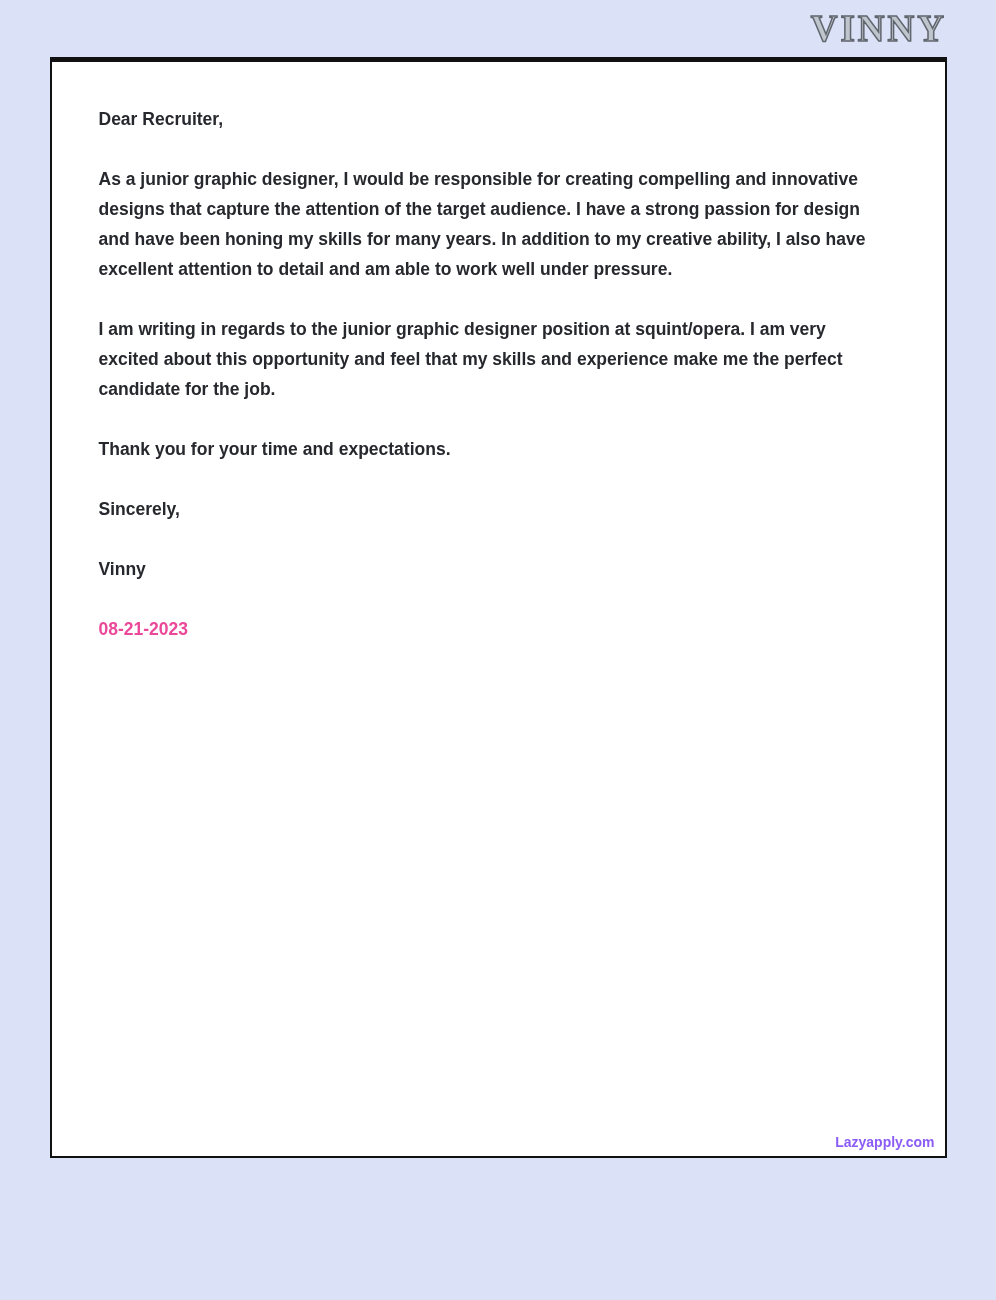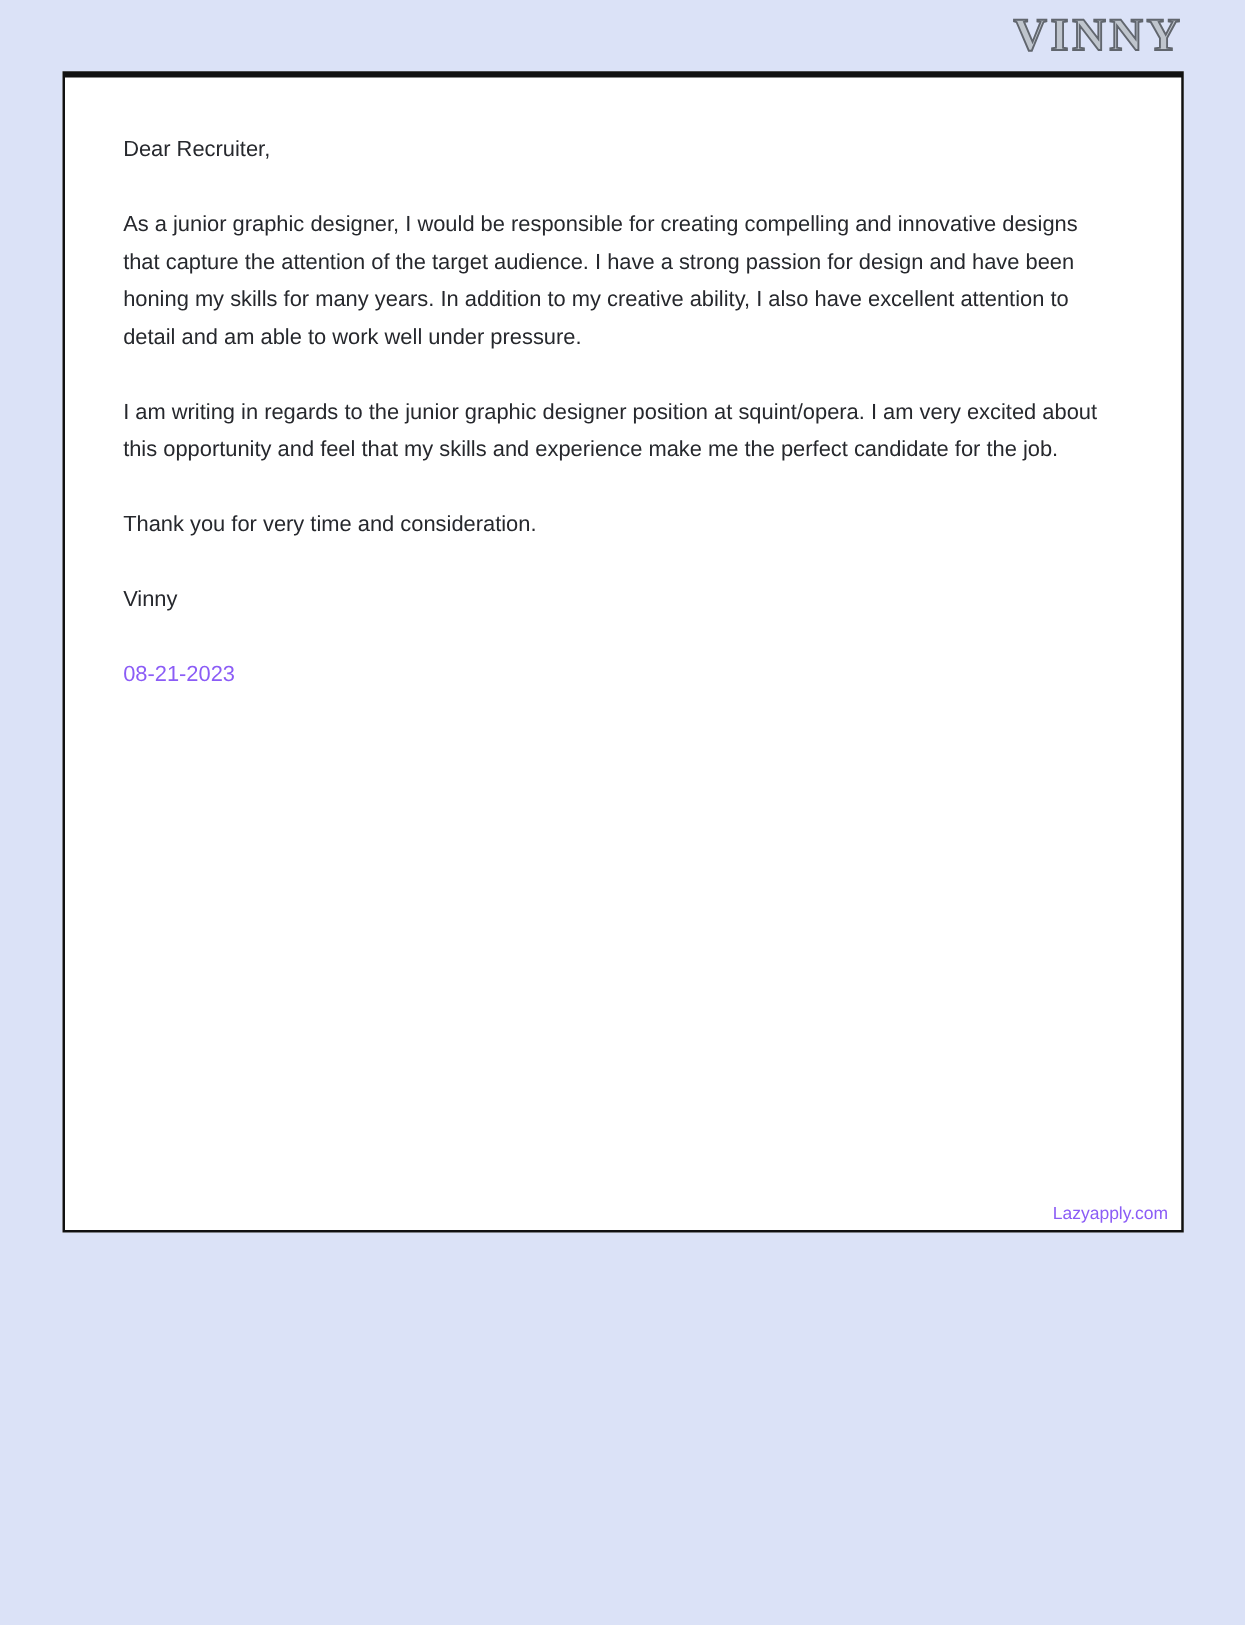--- a/index.html
+++ b/index.html
@@ -30,40 +30,41 @@
     -webkit-text-stroke: 1.5px #61666e;
     text-transform: uppercase;
     user-select: none;
   }
 
   
   .sheet {
     position: relative;
     margin: 0 auto;
     width: 897px;
-    height: 929px;
+    height: 1101px;
     background: #ffffff;
     border: 2px solid #111111;
     border-top: 5px solid #111111;
+    font-weight: bold;
   }
 
   .letter {
     padding: 42px 55px 0 47px;
     max-width: 100%;
     color: #26282d;
     font-size: 17.5px;
     line-height: 30px;
   }
   .letter p {
     margin: 0 0 30px 0;
     max-width: 795px;
   }
   .letter p.date {
     margin: 10px 0 0 0;
-    color: #8b5cf6;
+    color: #ec4899;
     cursor: pointer;
   }
 
   .sheet-footer {
     position: absolute;
     right: 10px;
     bottom: 6px;
     font-size: 14px;
     color: #8b5cf6;
   }
@@ -79,22 +80,23 @@
 
   <main class="sheet">
     <div class="letter">
       <p>Dear Recruiter,</p>
 
       <p>As a junior graphic designer, I would be responsible for creating compelling and innovative designs that capture the attention of the target audience. I have a strong passion for design and have been honing my skills for many years. In addition to my creative ability, I also have excellent attention to detail and am able to work well under pressure.</p>
 
       <p>I am writing in regards to the junior graphic designer position at squint/opera. I am very excited about this opportunity and feel that my skills and experience make me the perfect candidate for the job.</p>
 
 
-      <p>Thank you for very time and consideration.</p>
+      <p>Thank you for your time and expectations.</p>
 
+      <p>Sincerely,</p>
 
       <p>Vinny</p>
 
       <p class="date">08-21-2023</p>
     </div>
 
     <div class="sheet-footer">Lazyapply.com</div>
   </main>
 
 </div>

